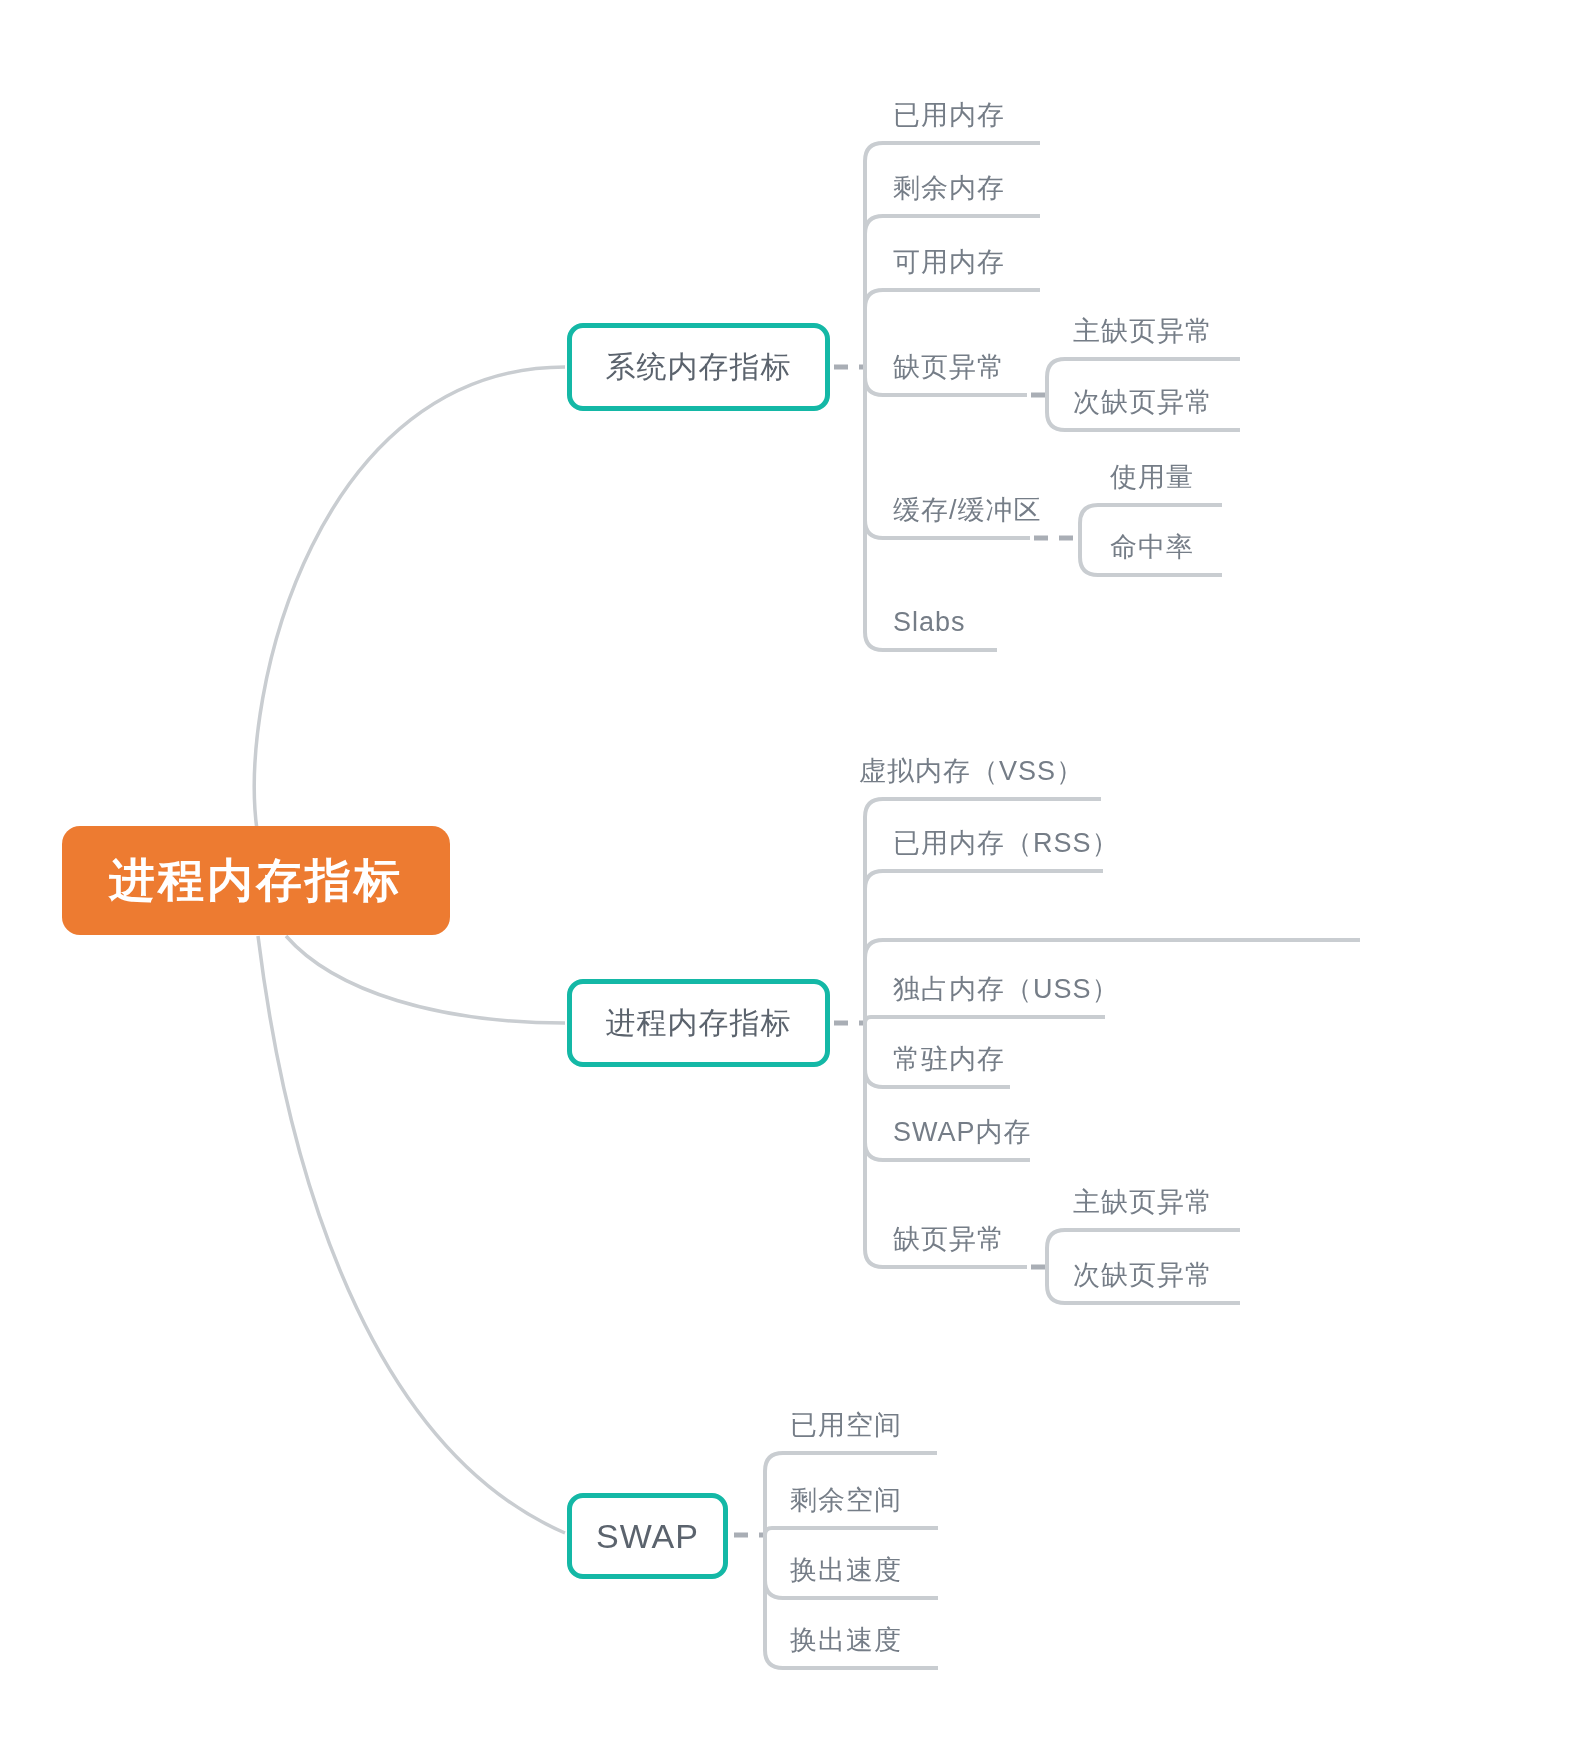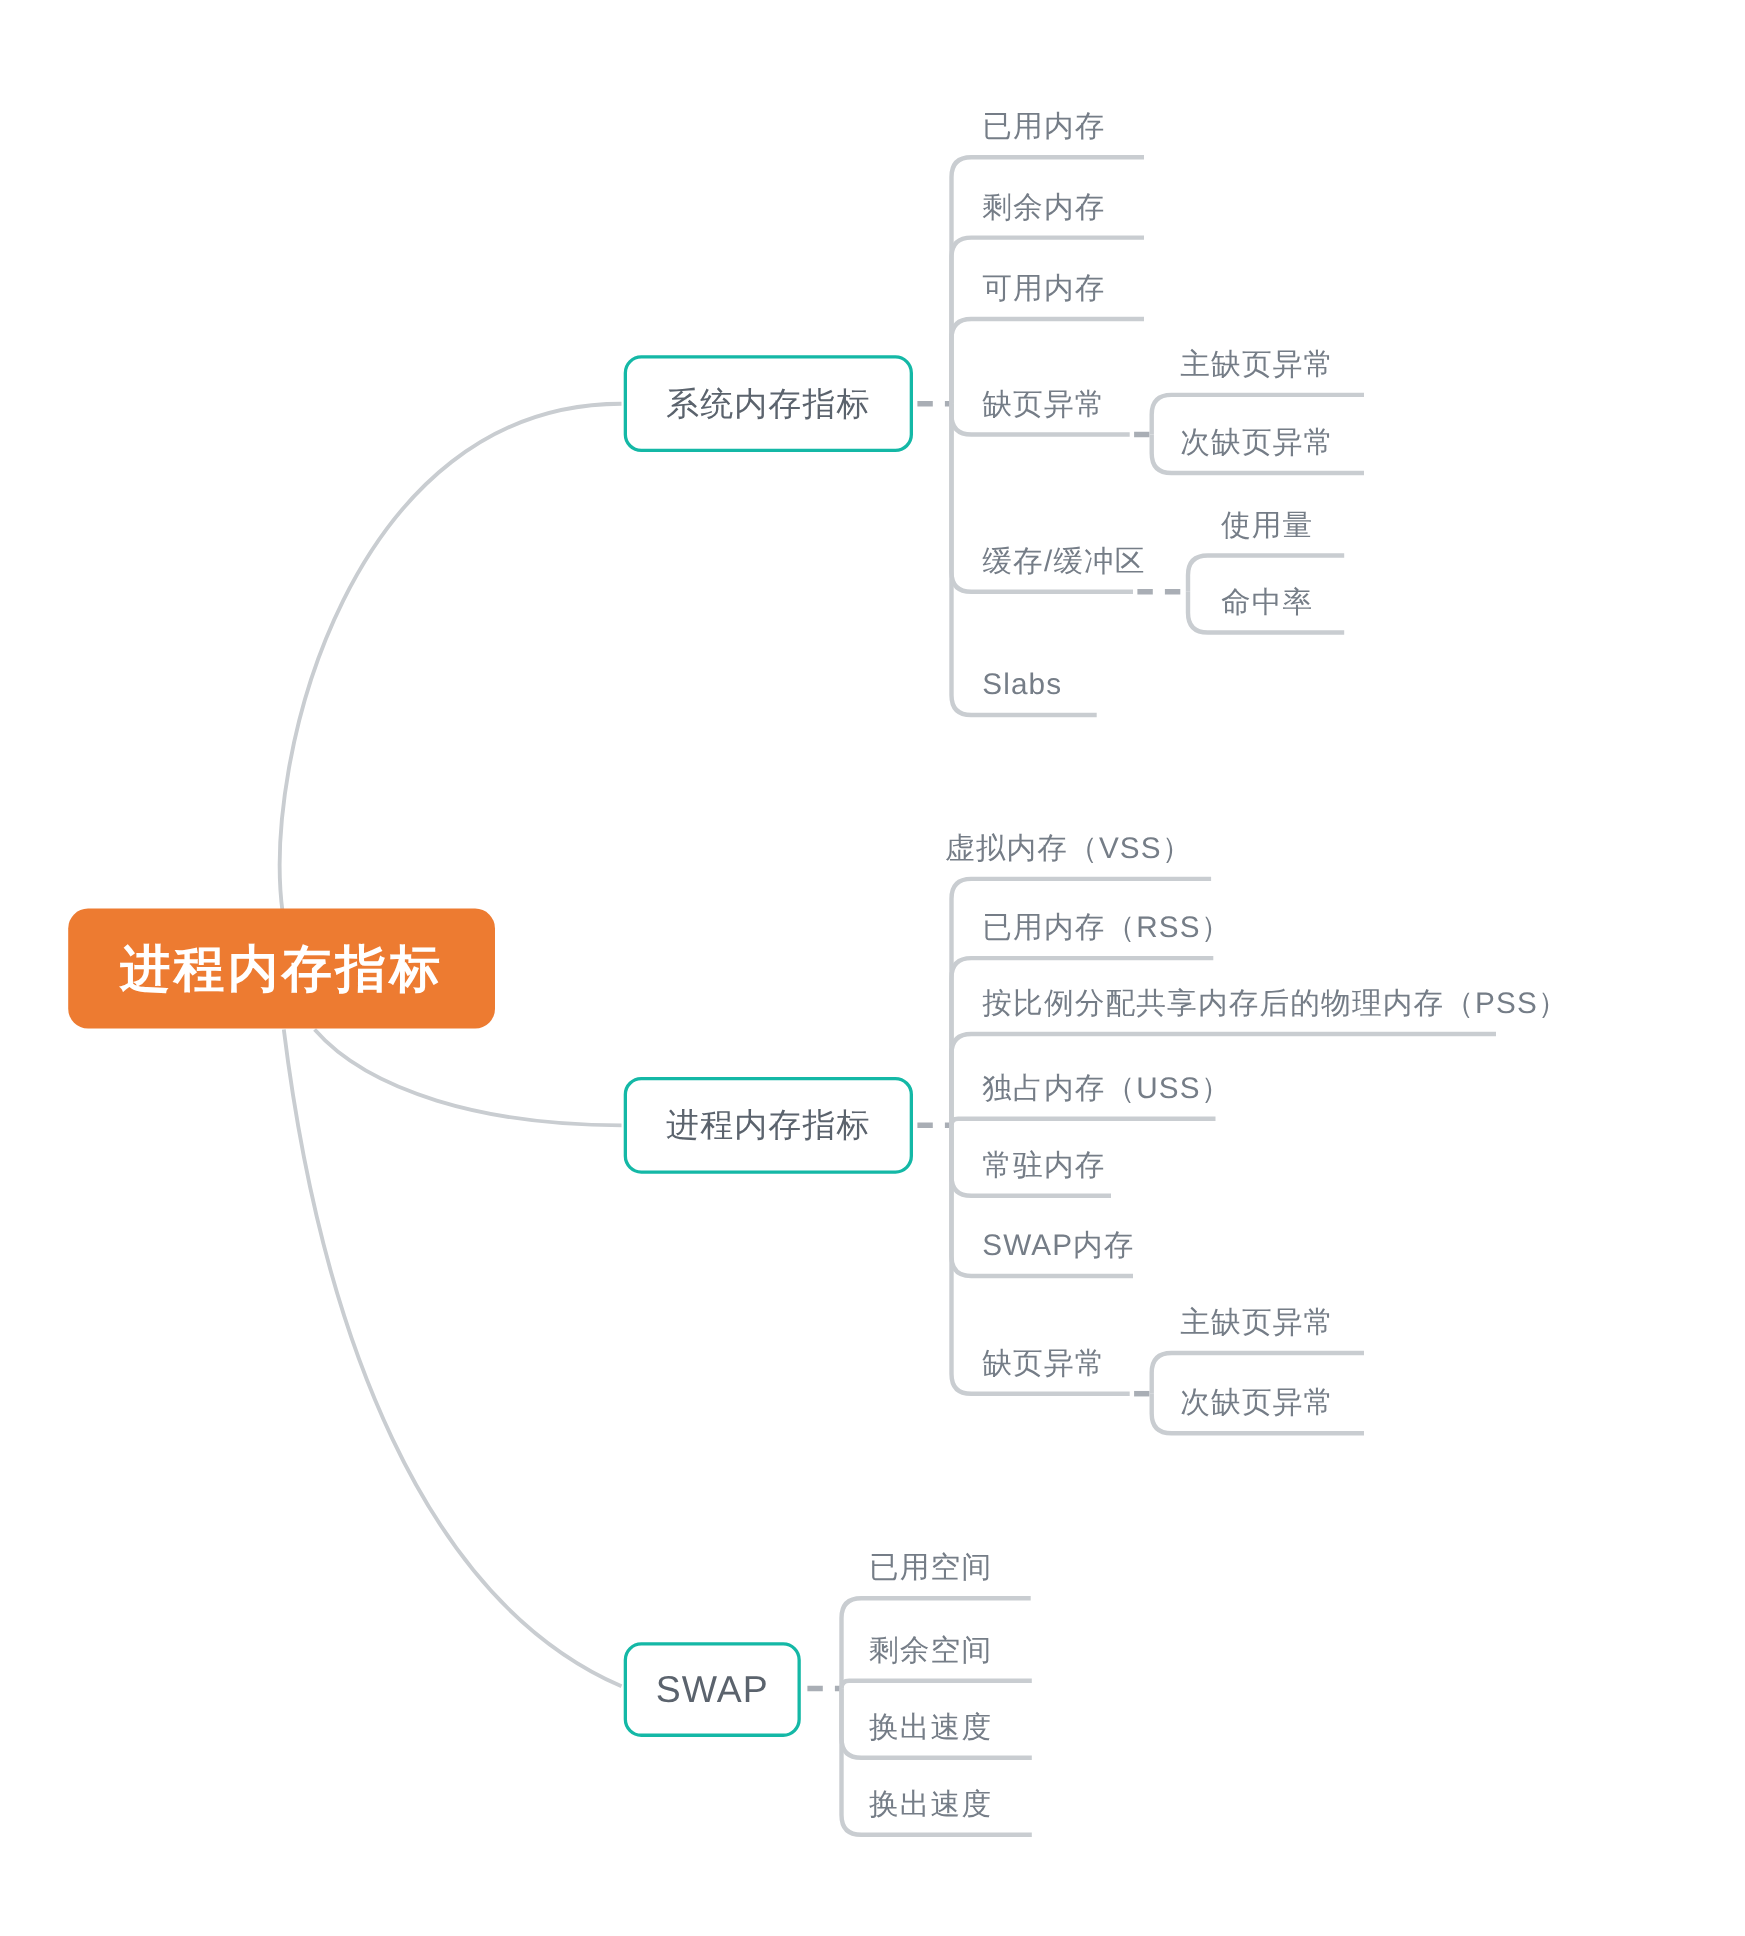--- a/index.html
+++ b/index.html
@@ -13,21 +13,21 @@
   svg.wires{position:absolute;left:0;top:0;pointer-events:none;}
   .root-topic{
     position:absolute;left:62px;top:826px;width:388px;height:109px;
     background:#ED7B31;border-radius:18px;
     display:flex;align-items:center;justify-content:center;
     color:#ffffff;font-size:46px;font-weight:bold;letter-spacing:3px;
     box-sizing:border-box;
   }
   .branch-topic{
     position:absolute;background:#ffffff;
-    border:3px solid #14b8a6;border-radius:16px;
+    border:5px solid #14b8a6;border-radius:16px;
     display:flex;align-items:center;justify-content:center;
     color:#5B636D;font-size:30px;letter-spacing:1px;
     box-sizing:border-box;white-space:nowrap;
   }
   .b1{left:567px;top:323px;width:263px;height:88px;}
   .b2{left:567px;top:979px;width:263px;height:88px;text-align:right;}
   .b3{left:567px;top:1493px;width:161px;height:86px;font-size:34px;}
   .leaf{
     position:absolute;height:44px;line-height:44px;
     color:#757D87;font-size:27px;white-space:nowrap;letter-spacing:1px;
@@ -102,21 +102,20 @@
   <div class="leaf" style="left:893px;top:600px">Slabs</div>
 
   <div class="leaf" style="left:1073px;top:309px">主缺页异常</div>
   <div class="leaf" style="left:1073px;top:380px">次缺页异常</div>
 
   <div class="leaf" style="left:1110px;top:455px">使用量</div>
   <div class="leaf" style="left:1110px;top:525px">命中率</div>
 
   <div class="leaf" style="left:859px;top:749px">虚拟内存（VSS）</div>
   <div class="leaf" style="left:893px;top:821px">已用内存（RSS）</div>
-  <div class="leaf" style="left:893px;top:890px">按比例分配共享内存后的物理内存（PSS）</div>
   <div class="leaf" style="left:893px;top:967px">独占内存（USS）</div>
   <div class="leaf" style="left:893px;top:1037px">常驻内存</div>
   <div class="leaf" style="left:893px;top:1110px">SWAP内存</div>
   <div class="leaf" style="left:893px;top:1217px">缺页异常</div>
 
   <div class="leaf" style="left:1073px;top:1180px">主缺页异常</div>
   <div class="leaf" style="left:1073px;top:1253px">次缺页异常</div>
 
   <div class="leaf" style="left:790px;top:1403px">已用空间</div>
   <div class="leaf" style="left:790px;top:1478px">剩余空间</div>

